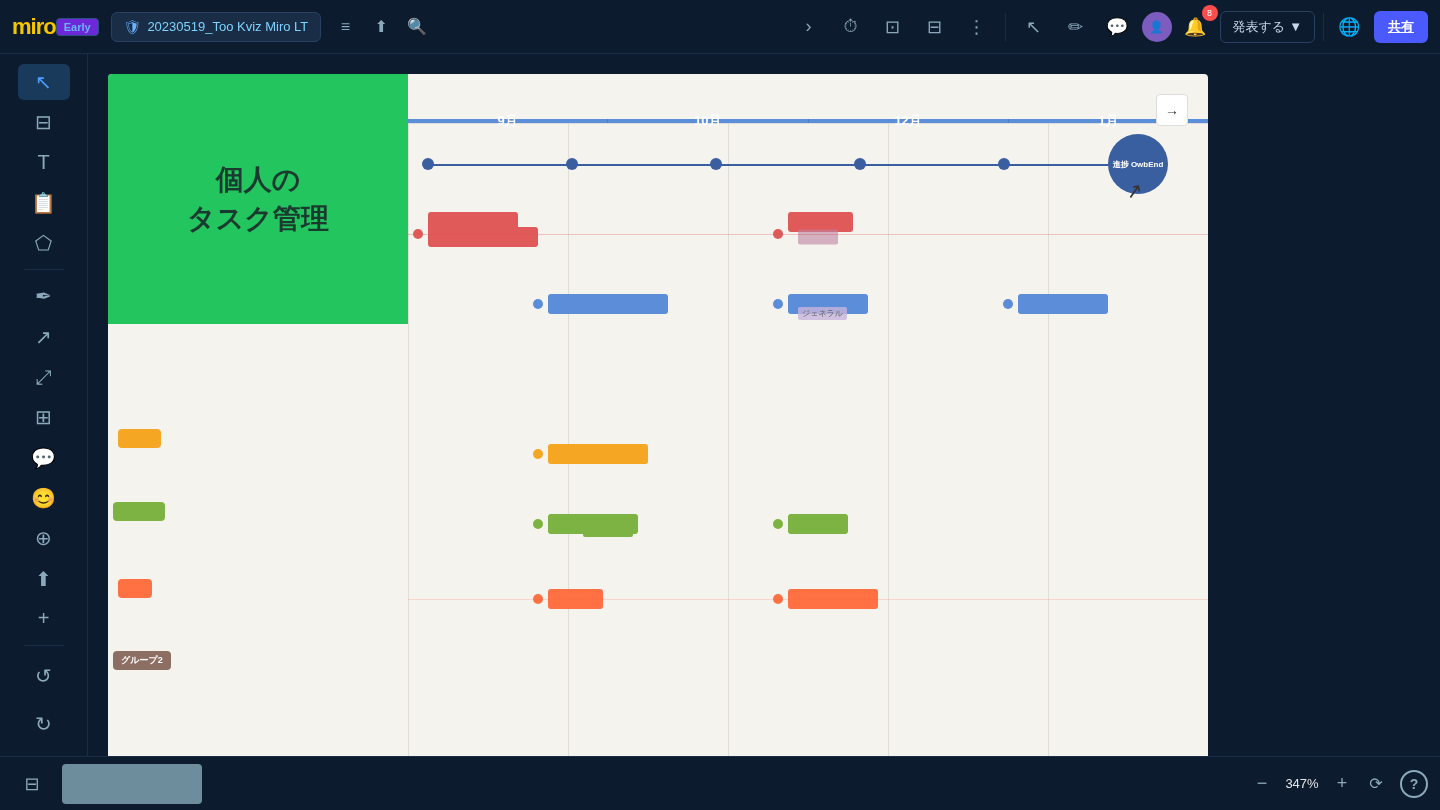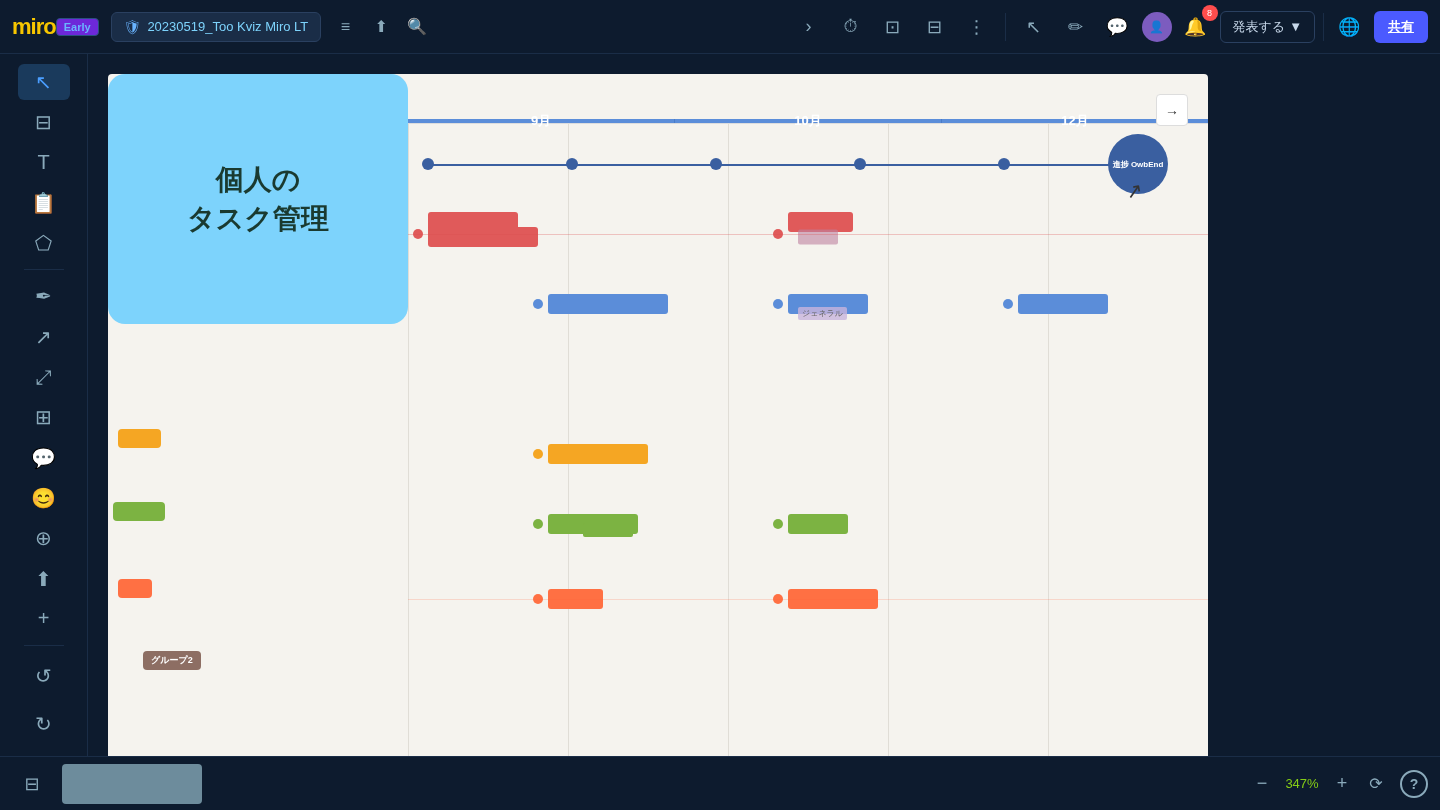--- a/index.html
+++ b/index.html
@@ -234,21 +234,21 @@
       height: 28px;
       display: flex;
       align-items: center;
       justify-content: center;
       color: #8aaabb;
       font-size: 18px;
       cursor: pointer;
       border-radius: 4px;
     }
     .zoom-level {
-      color: #84cc16;
+      color: #e5e5e5;
       font-size: 13px;
       min-width: 40px;
       text-align: center;
     }
     .help-btn {
       width: 28px;
       height: 28px;
       border-radius: 50%;
       border: 2px solid #8aaabb;
       color: #8aaabb;
@@ -294,26 +294,25 @@
       overflow: hidden;
     }
 
     
     .teal-note {
       position: absolute;
       top: 0;
       left: 0;
       width: 300px;
       height: 250px;
-      background: #7dd3fc;
+      background: #22c55e;
       display: flex;
       flex-direction: column;
       justify-content: center;
       z-index: 10;
-      border-radius: 17px;
     }
     .teal-note-text {
       font-size: 28px;
       font-weight: 700;
       color: #1a3a30;
       text-align: center;
       line-height: 1.4;
     }
 
     
@@ -556,20 +555,21 @@
   <div id="board">
 
     <div class="teal-note">
       <div class="teal-note-text">個人の<br>タスク管理</div>
     </div>
 
     <div class="month-headers">
       <div class="month-cell">9月</div>
       <div class="month-cell">10月</div>
       <div class="month-cell">12月</div>
+      <div class="month-cell">1月</div>
     </div>
 
     <div class="grid-container">
       <div class="grid-col" style="left:0%;"></div>
       <div class="grid-col" style="left:20%;"></div>
       <div class="grid-col" style="left:40%;"></div>
       <div class="grid-col" style="left:60%;"></div>
       <div class="grid-col" style="left:80%;"></div>
 
     </div>
@@ -629,21 +629,21 @@
 
     <div style="position:absolute;top:428px;left:5px;z-index:5;">
       <div class="label-tag" style="background:#7cb342;font-size:9px;">　　　　</div>
     </div>
 
     <div style="position:absolute;top:505px;left:10px;z-index:5;">
       <div class="label-tag" style="background:#ff7043;font-size:9px;">　　</div>
     </div>
 
     <div style="position:absolute;top:577px;left:5px;z-index:5;">
-      <div class="label-tag" style="background:#8d6e63;font-size:9px;margin-left:30px;">グループ2</div>
+      <div class="label-tag" style="background:#8d6e63;font-size:9px;">グループ2</div>
     </div>
 
     <div style="position:absolute;top:350px;left:300px;right:0;height:60px;">
       <div class="bar-dot" style="background:#f5a623;left:130px;top:50%;"></div>
       <div class="bar" style="left:140px;width:100px;background:#f5a623;"></div>
     </div>
 
     <div style="position:absolute;top:420px;left:300px;right:0;height:60px;">
       <div class="bar-dot" style="background:#7cb342;left:130px;top:50%;"></div>
       <div class="bar" style="left:140px;width:90px;background:#7cb342;"></div>

